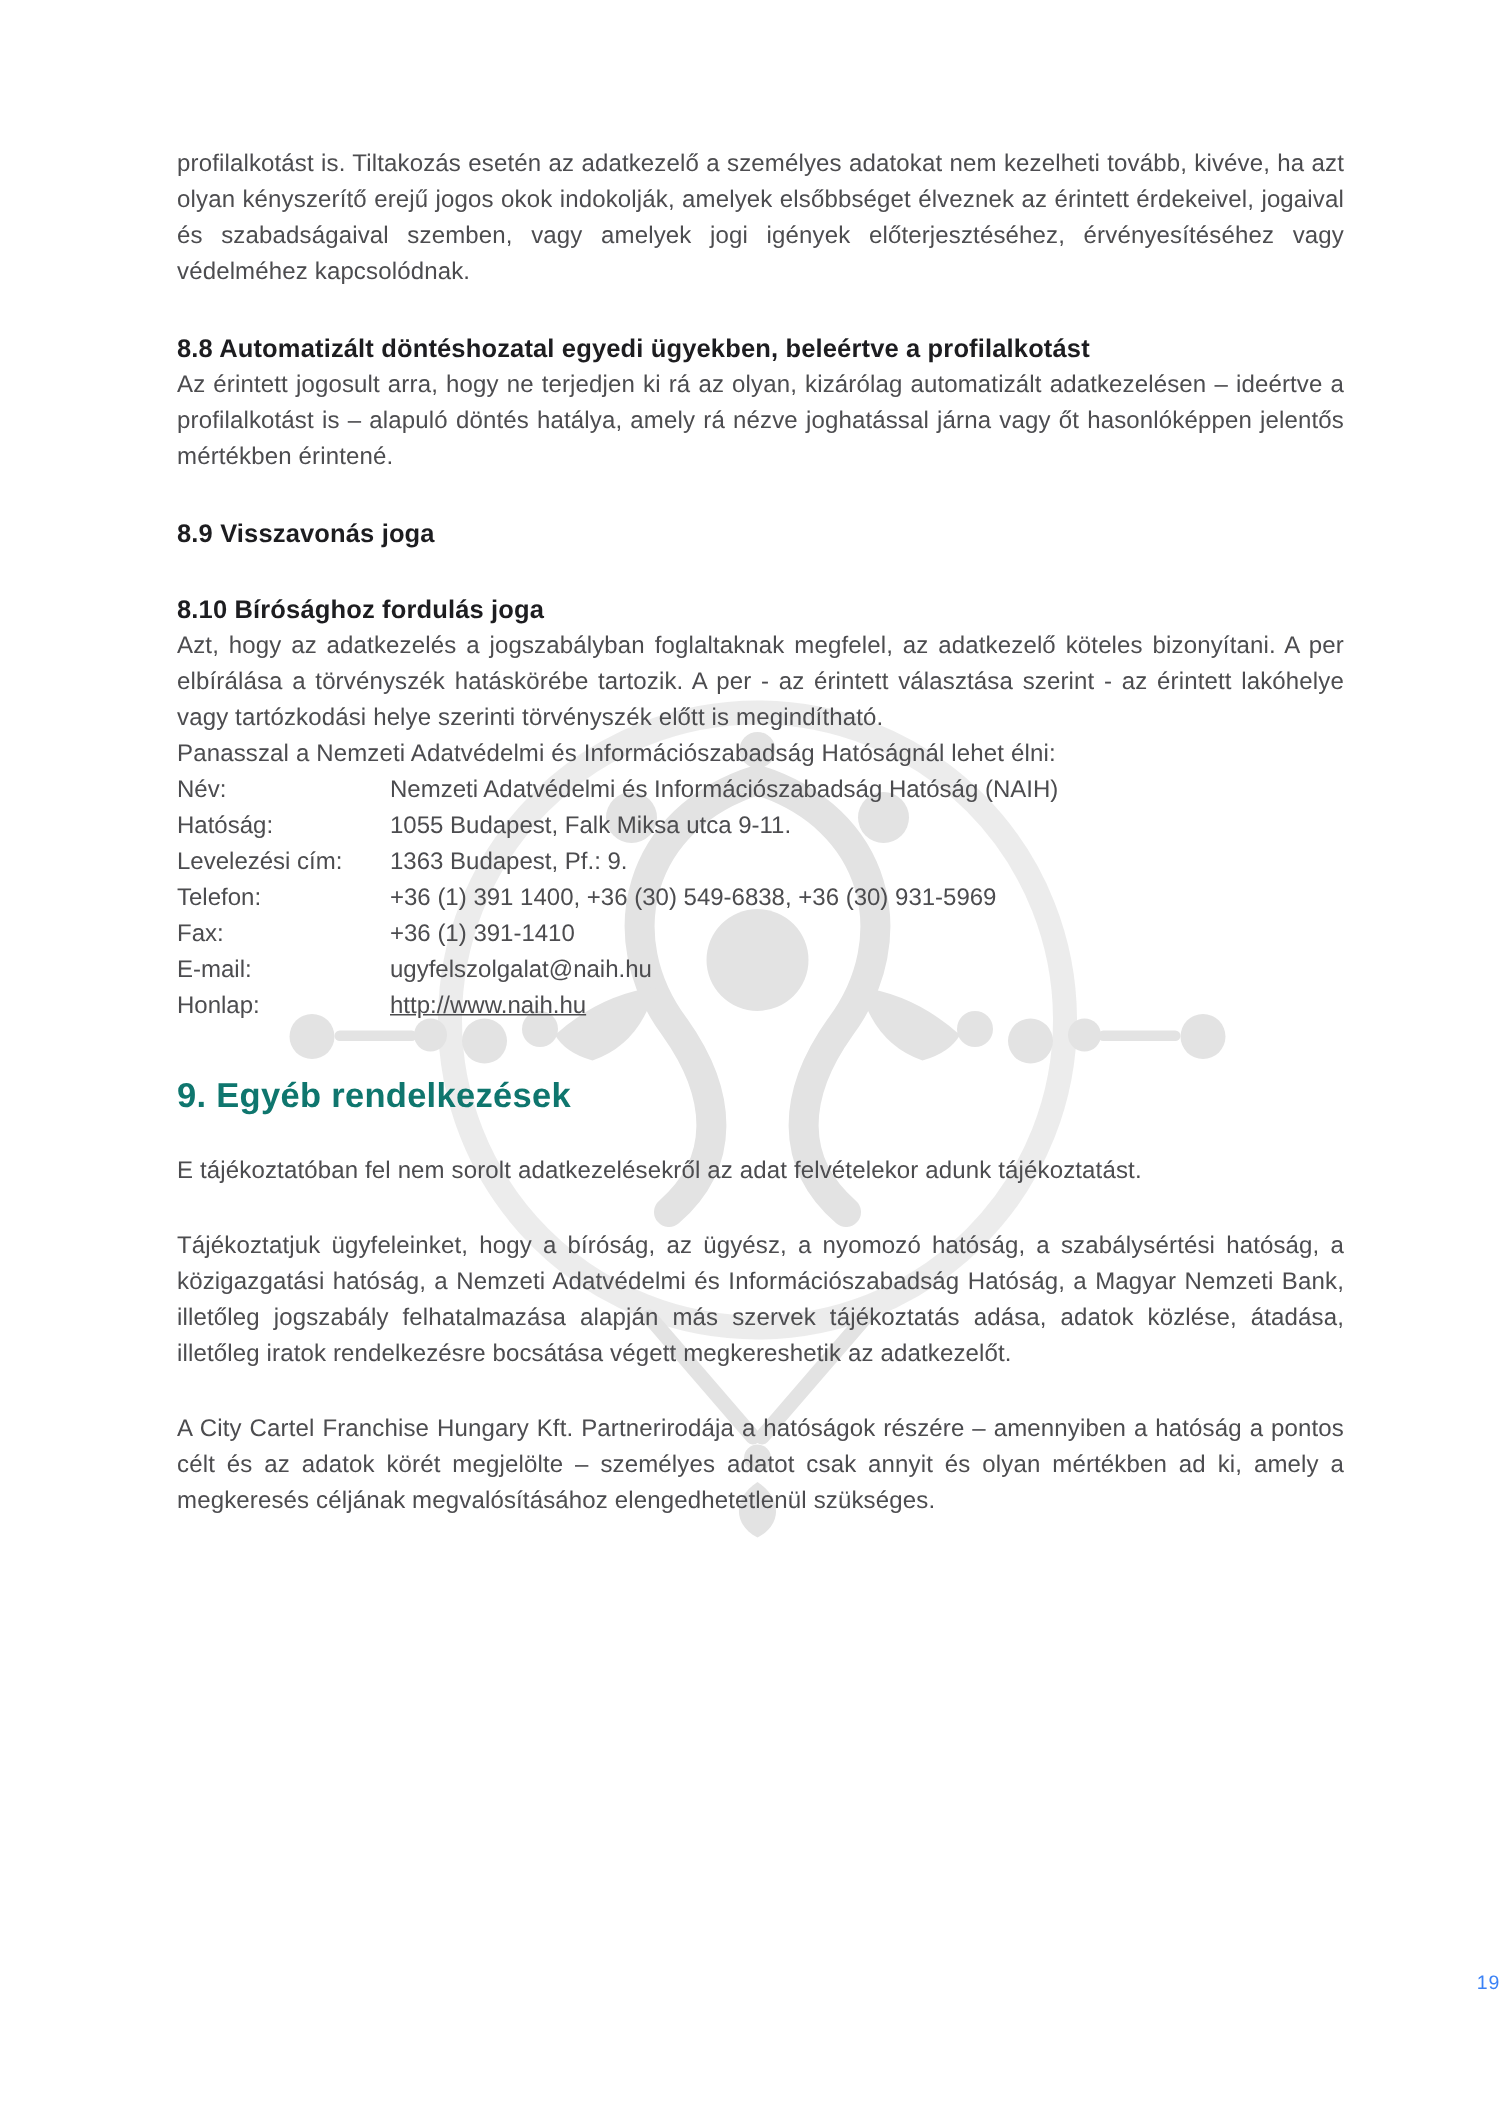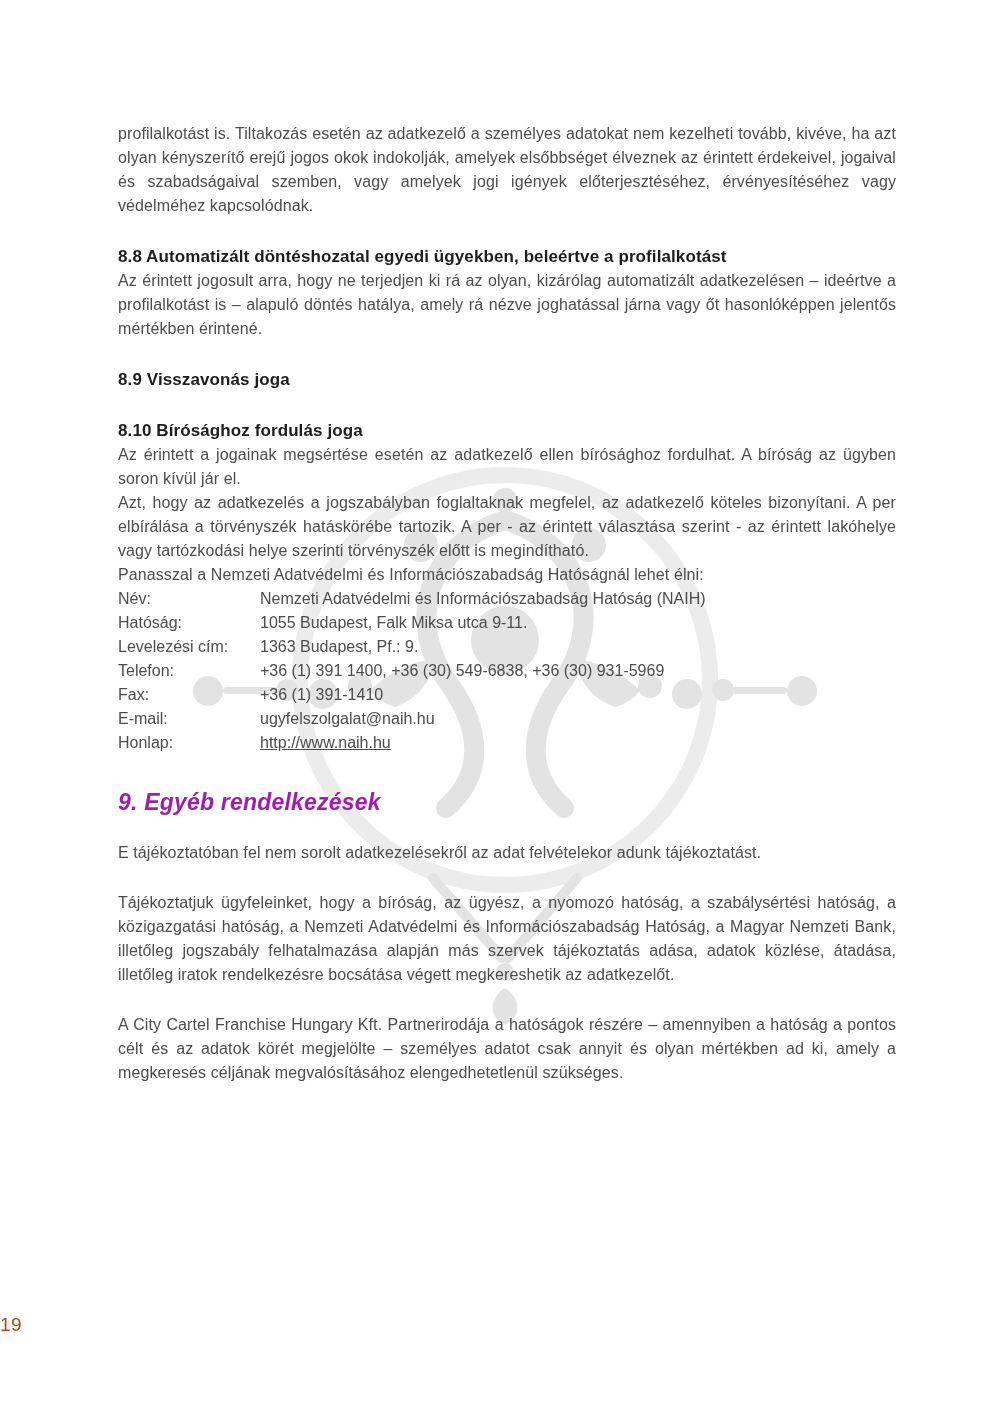--- a/index.html
+++ b/index.html
@@ -5,44 +5,44 @@
   html, body { margin: 0; padding: 0; background: #ffffff; }
   body {
     width: 1000px; height: 1414px; position: relative; overflow: hidden;
     font-family: "Liberation Sans", sans-serif;
     -webkit-font-smoothing: antialiased;
   }
   .watermark {
     position: absolute; inset: 0; z-index: 0; pointer-events: none;
   }
   .content {
-    position: absolute; left: 118px; top: 122px; width: 778px; z-index: 1;
+    position: absolute; left: 118px; top: 98px; width: 778px; z-index: 1;
     color: #4c4c4f; font-size: 16px; line-height: 24px;
   }
   p.body {
     margin: 0; text-align: justify; letter-spacing: 0.1px;
   }
   h3.sec {
     margin: 27px 0 0 0; font-size: 17px; line-height: 24px;
     font-weight: bold; color: #1d1d20; letter-spacing: 0.1px;
   }
   h2.big {
     margin: 32px 0 24px 0; font-size: 23px; line-height: 30px;
-    font-weight: 800; color: #a21caf; letter-spacing: 0.2px; font-style: italic;
+    font-weight: 800; color: #0f766e; letter-spacing: 0.2px;
   }
   .contact { margin: 0; }
   .contact-row { display: flex; line-height: 24px; }
   .contact-row .lbl { width: 142px; flex: 0 0 142px; }
   .contact-row .val { flex: 1; }
   .val.underlined { text-decoration: underline; }
   .closing p.body { margin-bottom: 26px; }
   .closing p.body:last-child { margin-bottom: 0; }
   .page-number {
     position: absolute; left: 0; top: 1314px; width: 100%; z-index: 1;
-    text-align: left; font-size: 19px; color: #c2410c; letter-spacing: 0.5px;
+    text-align: right; font-size: 13px; color: #3b82f6; letter-spacing: 0.5px;
   }
 </style>
 </head>
 <body>
 
 <div class="watermark">
   <svg width="1000" height="1414" viewBox="0 0 1000 1414" xmlns="http://www.w3.org/2000/svg" aria-hidden="true">
     <g fill="none" stroke="#e6e6e6">
       <circle cx="505" cy="680" r="205" stroke-width="16" opacity="0.75"></circle>
       <path d="M 505 520 C 425 545 405 625 450 685 C 482 730 484 775 446 808" stroke-width="20" stroke-linecap="round" stroke="#e3e3e3"></path>
@@ -76,21 +76,20 @@
 <div class="content">
 
   <p class="body">profilalkotást is. Tiltakozás esetén az adatkezelő a személyes adatokat nem kezelheti tovább, kivéve, ha azt olyan kényszerítő erejű jogos okok indokolják, amelyek elsőbbséget élveznek az érintett érdekeivel, jogaival és szabadságaival szemben, vagy amelyek jogi igények előterjesztéséhez, érvényesítéséhez vagy védelméhez kapcsolódnak.</p>
 
   <h3 class="sec">8.8 Automatizált döntéshozatal egyedi ügyekben, beleértve a profilalkotást</h3>
   <p class="body">Az érintett jogosult arra, hogy ne terjedjen ki rá az olyan, kizárólag automatizált adatkezelésen – ideértve a profilalkotást is – alapuló döntés hatálya, amely rá nézve joghatással járna vagy őt hasonlóképpen jelentős mértékben érintené.</p>
 
   <h3 class="sec">8.9 Visszavonás joga</h3>
 
   <h3 class="sec">8.10 Bírósághoz fordulás joga</h3>
-  <p class="body">Az érintett a jogainak megsértése esetén az adatkezelő ellen bírósághoz fordulhat. A bíróság az ügyben soron kívül jár el.</p>
   <p class="body">Azt, hogy az adatkezelés a jogszabályban foglaltaknak megfelel, az adatkezelő köteles bizonyítani. A per elbírálása a törvényszék hatáskörébe tartozik. A per - az érintett választása szerint - az érintett lakóhelye vagy tartózkodási helye szerinti törvényszék előtt is megindítható.</p>
 
   <p class="body">Panasszal a Nemzeti Adatvédelmi és Információszabadság Hatóságnál lehet élni:</p>
 
   <div class="contact">
     <div class="contact-row">
       <span class="lbl">Név:</span>
       <span class="val">Nemzeti Adatvédelmi és Információszabadság Hatóság (NAIH)</span>
     </div>
     <div class="contact-row">

